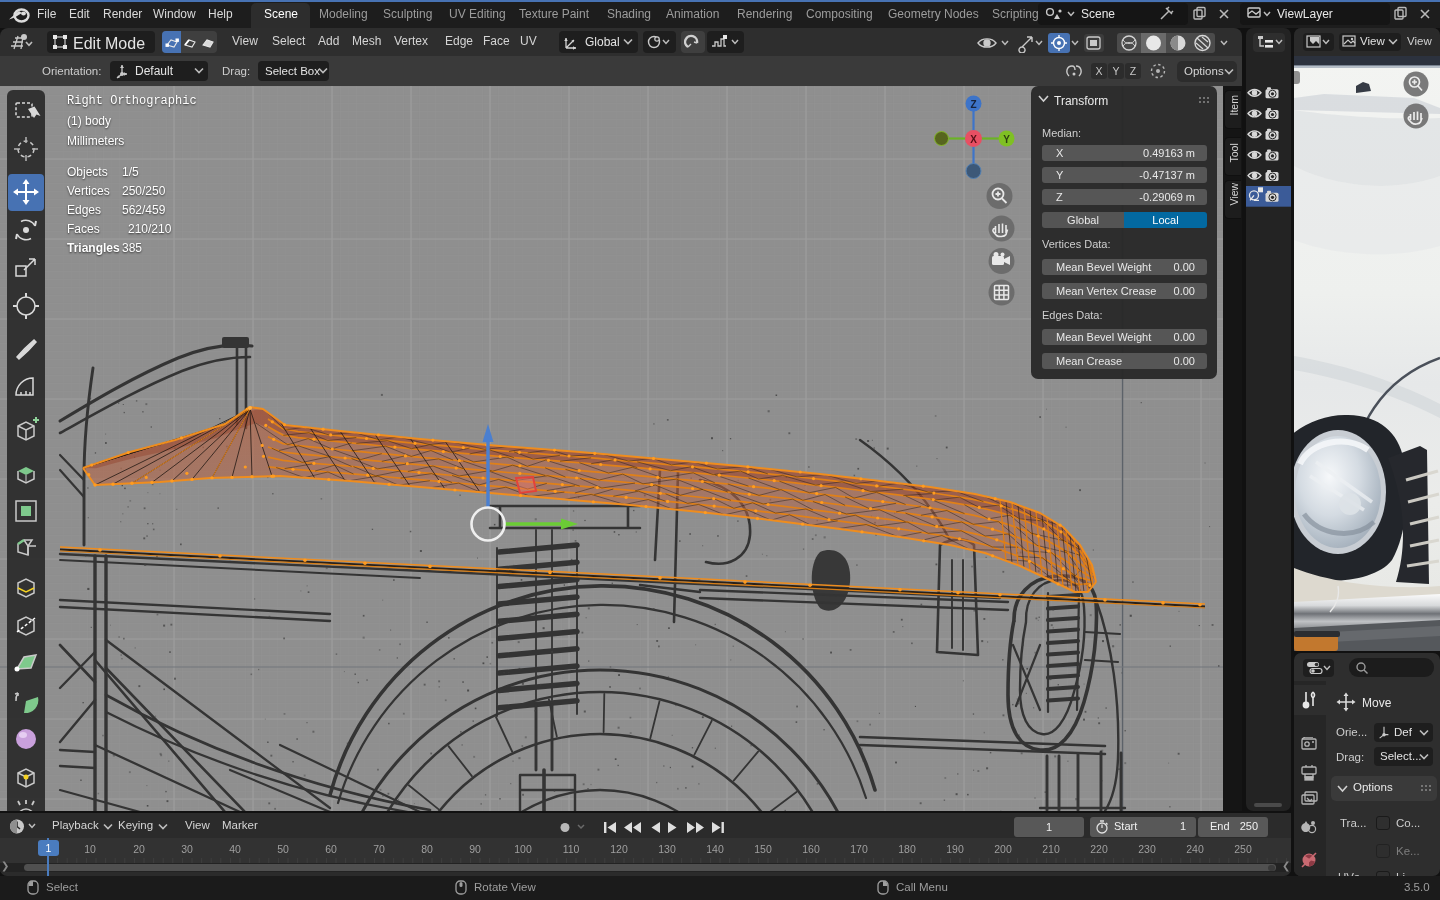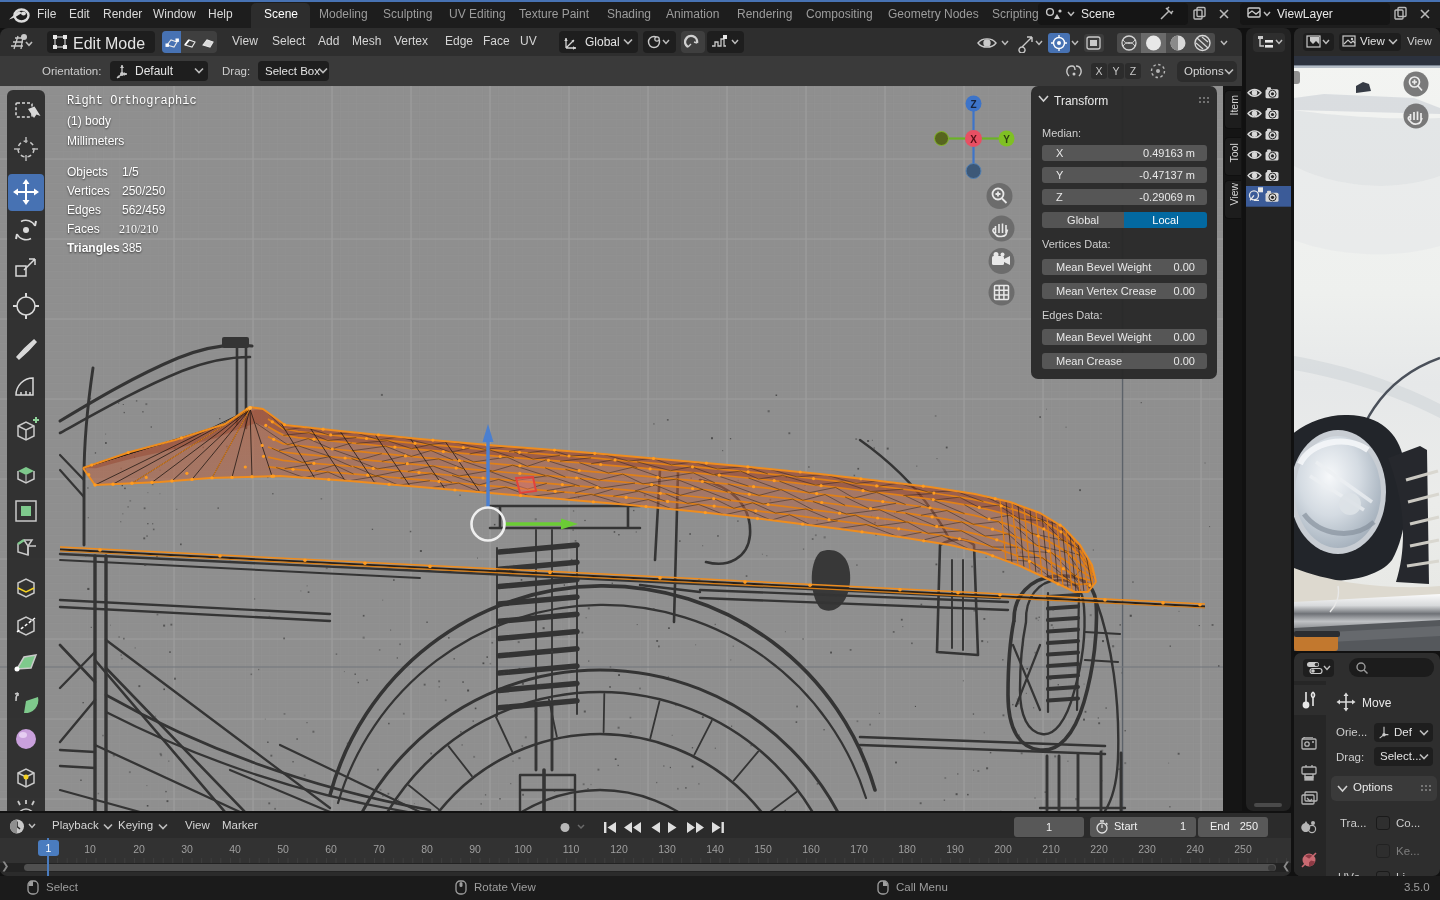--- a/index.html
+++ b/index.html
@@ -941,21 +941,21 @@
 <div class="ovl" style="left:67px;top:8px;font-family:Liberation Mono, monospace;">Right Orthographic</div>
 <div class="ovl" style="left:67px;top:28px;">(1) body</div>
 <div class="ovl" style="left:67px;top:48px;">Millimeters</div>
 <div class="ovl" style="left:67px;top:79px;">Objects</div>
       <div class="ovl" style="left:122px;top:79px;">1/5</div>
 <div class="ovl" style="left:67px;top:98px;">Vertices</div>
       <div class="ovl" style="left:122px;top:98px;">250/250</div>
 <div class="ovl" style="left:67px;top:117px;">Edges</div>
       <div class="ovl" style="left:122px;top:117px;">562/459</div>
 <div class="ovl" style="left:67px;top:136px;">Faces</div>
-      <div class="ovl" style="left:119px;top:136px;font-family:Liberation Serif, serif;">210/210</div>
+      <div class="ovl" style="left:128px;top:136px;">210/210</div>
 <div class="ovl" style="left:67px;top:155px;font-weight:bold;">Triangles</div>
       <div class="ovl" style="left:122px;top:155px;">385</div>
 
  <div class="toolbar">
         <div class="tbtn" style="top:3px"><svg width="36" height="36" viewBox="0 0 36 36">
             <g stroke="#d9d9d9" stroke-width="1.5" fill="none">
               <rect x="8" y="10" width="16" height="14" rx="1" stroke-dasharray="3,2"></rect>
               <path d="M20,16 l6,9 2.5,-3.5 4,1.5 -6,-9.5 Z" fill="#d9d9d9" stroke="none"></path>
             </g>
           </svg></div>

